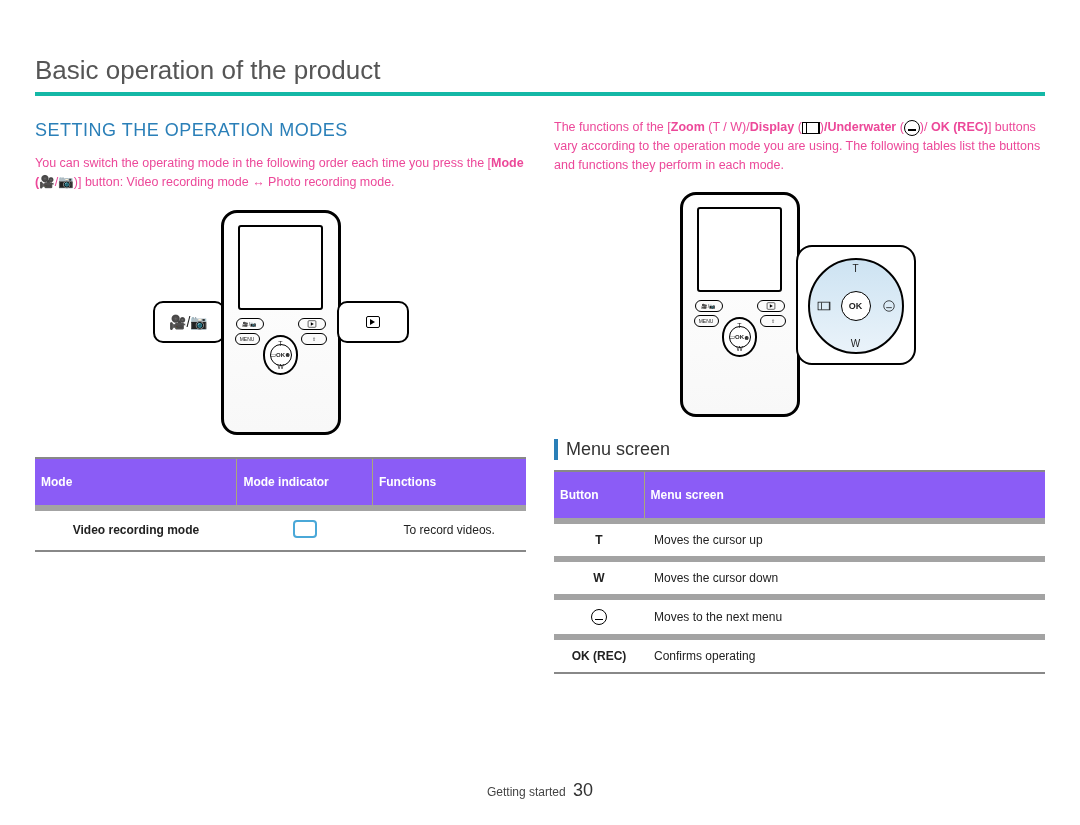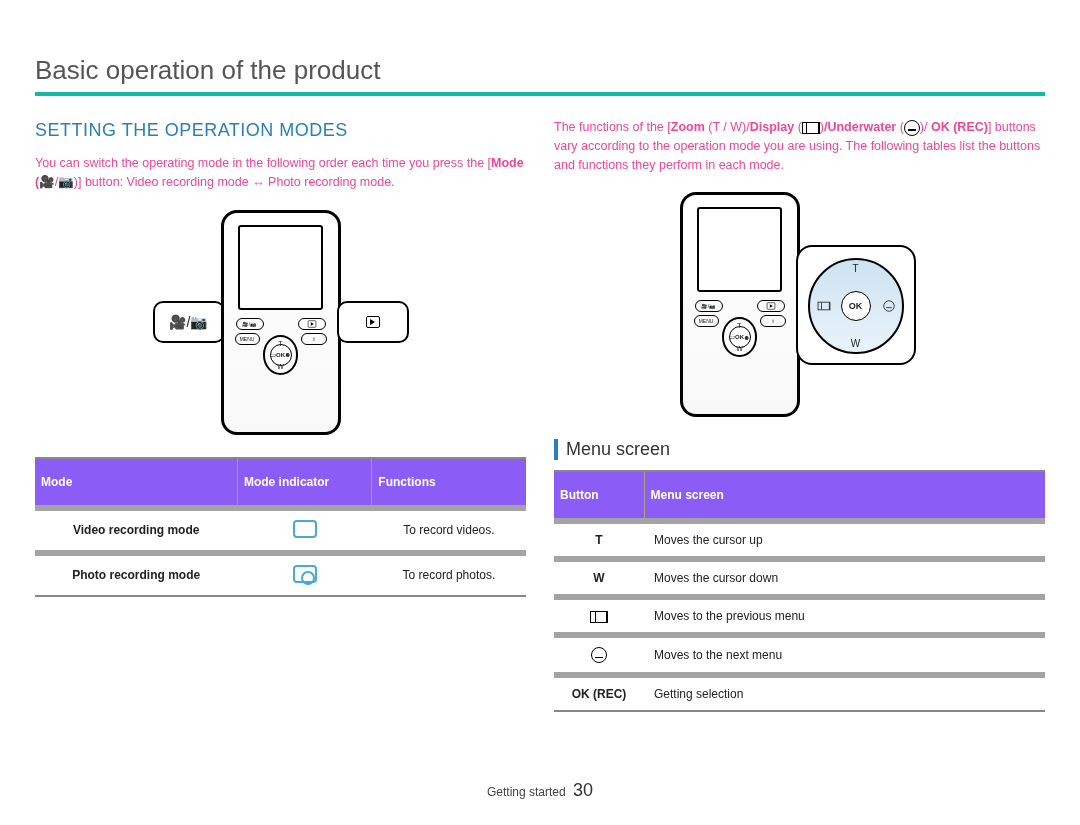--- a/index.html
+++ b/index.html
@@ -253,25 +253,20 @@
           <th>Mode</th>
           <th>Mode indicator</th>
           <th>Functions</th>
         </tr>
       </thead>
       <tbody>
         <tr>
           <td class="bold">Video recording mode</td>
           <td><span class="mode-ind"></span></td>
           <td>To record videos.</td>
-        </tr>
-        <tr>
-          <td class="bold">Photo recording mode</td>
-          <td><span class="mode-ind camera"></span></td>
-          <td>To record photos.</td>
         </tr>
       </tbody>
     </table>
   </div>
 
   <div class="col">
 
     <p class="body-text">
       <span>The functions of the [</span><b>Zoom</b><span> (T / W)/</span><b>Display</b><span> (</span><span class="icon-display">
           <i></i>
@@ -330,32 +325,26 @@
       <tbody>
         <tr>
           <td class="bold">T</td>
           <td class="left">Moves the cursor up</td>
         </tr>
         <tr>
           <td class="bold">W</td>
           <td class="left">Moves the cursor down</td>
         </tr>
         <tr>
-          <td class="bold"><span class="icon-display">
-                <i></i>
-              </span></td>
-          <td class="left">Moves to the previous menu</td>
-        </tr>
-        <tr>
           <td class="bold"><span class="icon-underwater"></span></td>
           <td class="left">Moves to the next menu</td>
         </tr>
         <tr>
           <td class="bold">OK (REC)</td>
-          <td class="left">Getting selection</td>
+          <td class="left">Confirms operating</td>
         </tr>
       </tbody>
     </table>
   </div>
 
 </div>
 
 <div class="footer">
   <span>Getting started</span>
   <span class="pnum">30</span>

